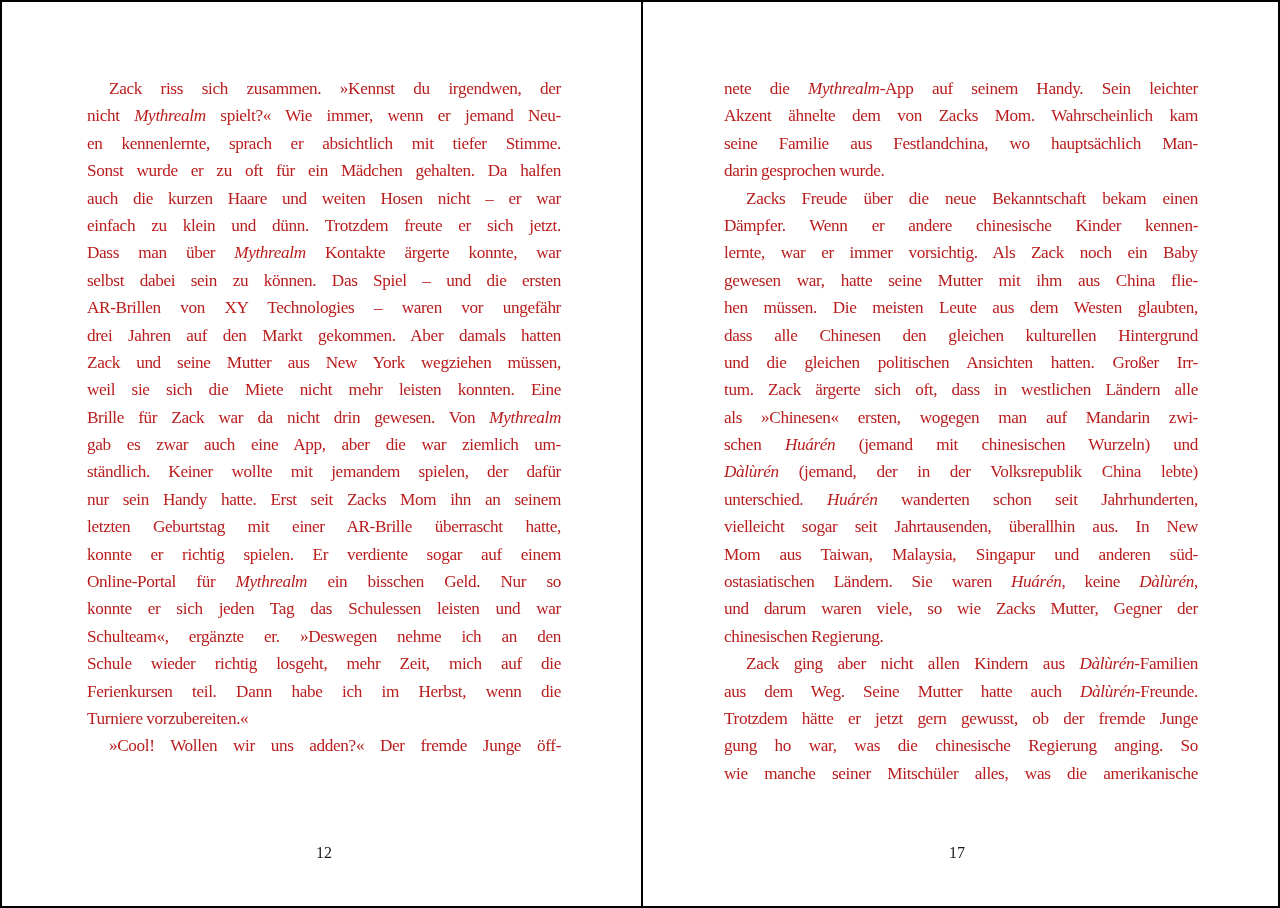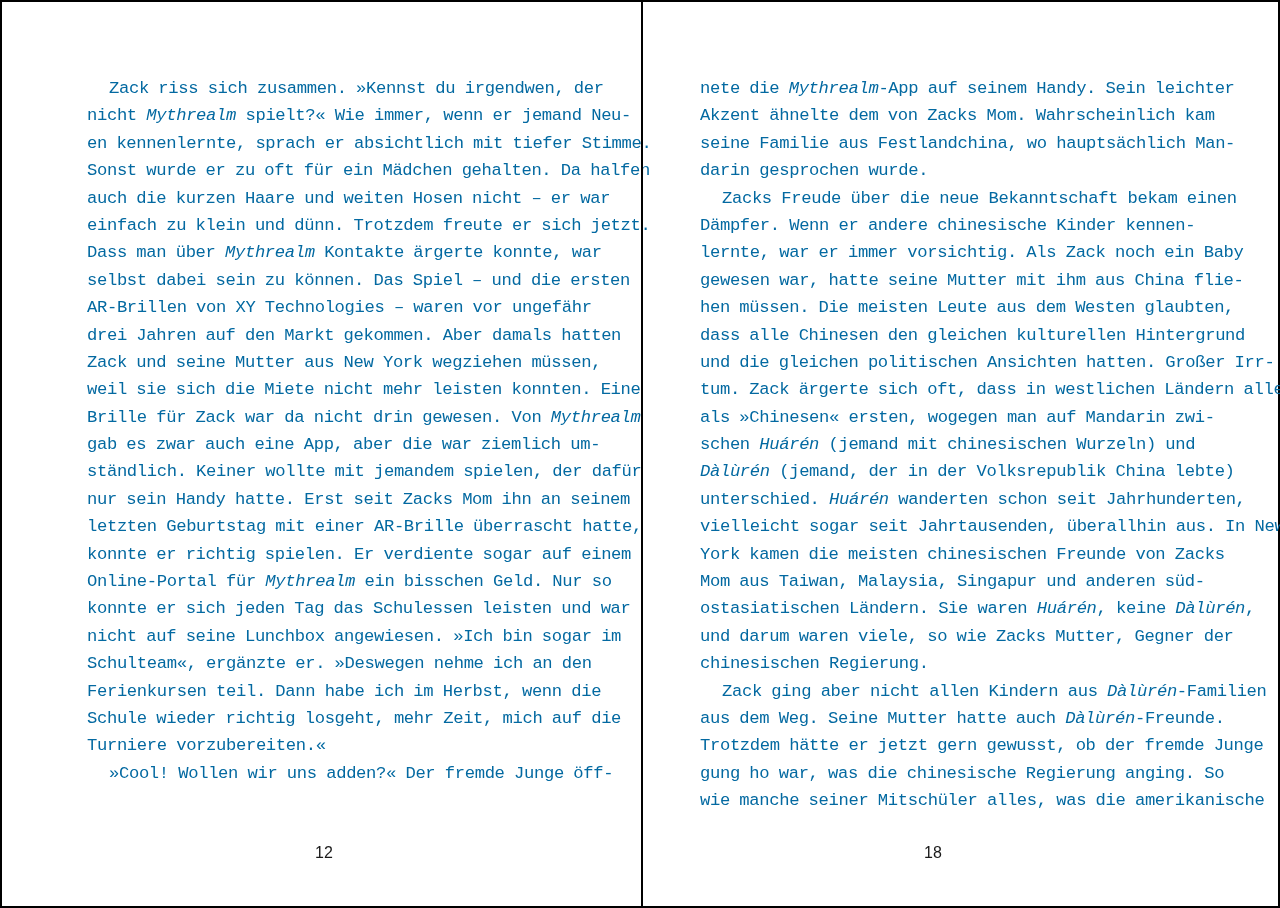--- a/index.html
+++ b/index.html
@@ -11,47 +11,47 @@
       border: 2px solid #000;
       background: #fff;
     }
     .divider {
       position: absolute; left: 639px; top: 0; width: 2px; height: 904px; background: #000;
     }
     .page {
       position: absolute; top: 0; height: 904px;
     }
     .page.left { left: 0; width: 639px; }
-    .page.right { left: 617px; width: 637px; }
+    .page.right { left: 641px; width: 637px; }
     .text {
       position: absolute;
       top: 73px;
-      font-family: Liberation Mono, monospace;
+      font-family: Liberation Serif, serif;
       font-size: 17.2px;
       line-height: 27.4px;
-      color: #0369a1;
+      color: #b91c1c;
       letter-spacing: -0.35px;
       word-spacing: -0.5px;
     }
     .page.left .text { left: 85px; width: 474px; }
     .page.right .text { left: 81px; width: 474px; }
     .line {
       display: block;
       white-space: nowrap;
       text-align: justify;
       text-align-last: justify;
       height: 27.4px;
     }
     .line.last { text-align-last: left; }
     .line.indent { padding-left: 22px; }
     .line i { font-style: italic; }
     .pageno {
       position: absolute; top: 842px; width: 100%;
       text-align: center;
-      font-family: Liberation Sans, sans-serif;
+      font-family: Liberation Serif, serif;
       font-size: 16px; color: #1a1a1a;
     }
     .page.left .pageno { left: -1px; width: 646px; }
     .page.right .pageno { left: 0; width: 628px; }
   </style>
 </head>
 <body>
 
 <div class="spread">
   <div class="page left">
@@ -69,24 +69,23 @@
         <span class="line"><span>Zack und seine Mutter aus New York wegziehen müssen,</span></span>
         <span class="line"><span>weil sie sich die Miete nicht mehr leisten konnten. Eine</span></span>
         <span class="line"><span>Brille für Zack war da nicht drin gewesen. Von </span><i>Mythrealm</i></span>
         <span class="line"><span>gab es zwar auch eine App, aber die war ziemlich um-</span></span>
         <span class="line"><span>ständlich. Keiner wollte mit jemandem spielen, der dafür</span></span>
         <span class="line"><span>nur sein Handy hatte. Erst seit Zacks Mom ihn an seinem</span></span>
         <span class="line"><span>letzten Geburtstag mit einer AR-Brille überrascht hatte,</span></span>
         <span class="line"><span>konnte er richtig spielen. Er verdiente sogar auf einem</span></span>
         <span class="line"><span>Online-Portal für </span><i>Mythrealm</i><span> ein bisschen Geld. Nur so</span></span>
         <span class="line"><span>konnte er sich jeden Tag das Schulessen leisten und war</span></span>
-        <span class="line"><span>nicht auf seine Lunchbox angewiesen. »Ich bin sogar im</span></span>
         <span class="line"><span>Schulteam«, ergänzte er. »Deswegen nehme ich an den</span></span>
+        <span class="line"><span>Schule wieder richtig losgeht, mehr Zeit, mich auf die</span></span>
         <span class="line"><span>Ferienkursen teil. Dann habe ich im Herbst, wenn die</span></span>
-        <span class="line"><span>Schule wieder richtig losgeht, mehr Zeit, mich auf die</span></span>
         <span class="line last"><span>Turniere vorzubereiten.«</span></span>
         <span class="line indent"><span>»Cool! Wollen wir uns adden?« Der fremde Junge öff-</span></span>
       </div>
     <div class="pageno">12</div>
   </div>
   <div class="divider"></div>
   <div class="page right">
     <div class="text">
         <span class="line"><span>nete die </span><i>Mythrealm</i><span>-App auf seinem Handy. Sein leichter</span></span>
         <span class="line"><span>Akzent ähnelte dem von Zacks Mom. Wahrscheinlich kam</span></span>
@@ -98,26 +97,25 @@
         <span class="line"><span>gewesen war, hatte seine Mutter mit ihm aus China flie-</span></span>
         <span class="line"><span>hen müssen. Die meisten Leute aus dem Westen glaubten,</span></span>
         <span class="line"><span>dass alle Chinesen den gleichen kulturellen Hintergrund</span></span>
         <span class="line"><span>und die gleichen politischen Ansichten hatten. Großer Irr-</span></span>
         <span class="line"><span>tum. Zack ärgerte sich oft, dass in westlichen Ländern alle</span></span>
         <span class="line"><span>als »Chinesen« ersten, wogegen man auf Mandarin zwi-</span></span>
         <span class="line"><span>schen </span><i>Huárén</i><span> (jemand mit chinesischen Wurzeln) und</span></span>
         <span class="line"><i>Dàlùrén</i><span> (jemand, der in der Volksrepublik China lebte)</span></span>
         <span class="line"><span>unterschied. </span><i>Huárén</i><span> wanderten schon seit Jahrhunderten,</span></span>
         <span class="line"><span>vielleicht sogar seit Jahrtausenden, überallhin aus. In New</span></span>
-        <span class="line"><span>York kamen die meisten chinesischen Freunde von Zacks</span></span>
         <span class="line"><span>Mom aus Taiwan, Malaysia, Singapur und anderen süd-</span></span>
         <span class="line"><span>ostasiatischen Ländern. Sie waren </span><i>Huárén</i><span>, keine </span><i>Dàlùrén</i><span>,</span></span>
         <span class="line"><span>und darum waren viele, so wie Zacks Mutter, Gegner der</span></span>
         <span class="line last"><span>chinesischen Regierung.</span></span>
         <span class="line indent"><span>Zack ging aber nicht allen Kindern aus </span><i>Dàlùrén</i><span>-Familien</span></span>
         <span class="line"><span>aus dem Weg. Seine Mutter hatte auch </span><i>Dàlùrén</i><span>-Freunde.</span></span>
         <span class="line"><span>Trotzdem hätte er jetzt gern gewusst, ob der fremde Junge</span></span>
         <span class="line"><span>gung ho war, was die chinesische Regierung anging. So</span></span>
         <span class="line"><span>wie manche seiner Mitschüler alles, was die amerikanische</span></span>
       </div>
-    <div class="pageno">18</div>
+    <div class="pageno">17</div>
   </div>
 </div>
 
 </body></html>

